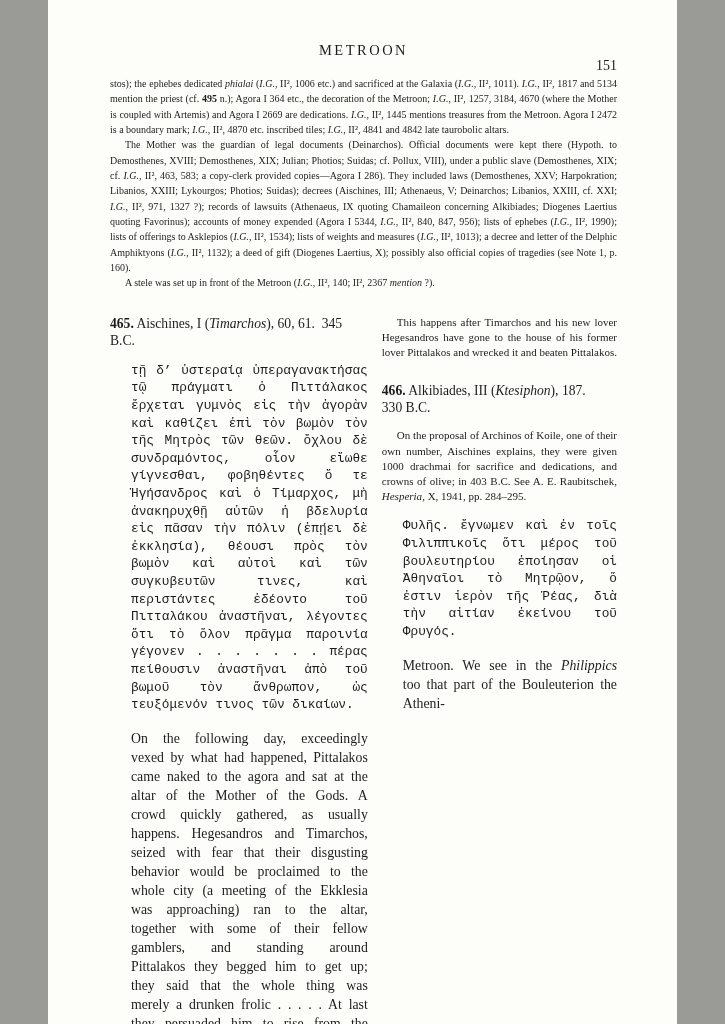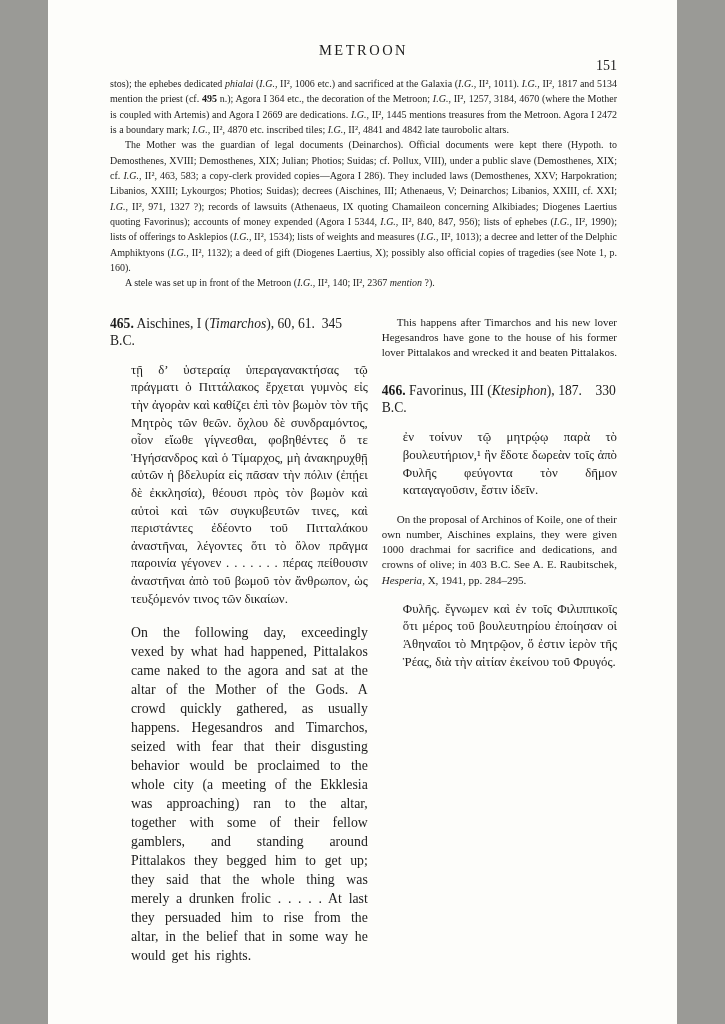--- a/index.html
+++ b/index.html
@@ -24,21 +24,21 @@
   .intro p.indent{text-indent:15px;}
 
   
   .columns{display:flex;margin-top:24px;}
   .col-left{width:308px;margin-right:14px;}
   .col-right{width:281px;}
 
   .entry-heading{font-size:13.6px;line-height:17px;margin:0;}
   .greek-quote{
     margin:13px 0 0 21px;font-size:12.8px;line-height:17.6px;
-    text-align:justify;font-family:Liberation Serif, serif;
+    text-align:justify;font-family:Liberation Mono, monospace;
   }
   .footnote{
     margin:13px 0 0 0;font-size:11.6px;line-height:14.4px;
     text-align:justify;text-indent:12px;
   }
   .translation{
     margin:15px 0 0 21px;font-size:13.8px;line-height:19px;
     text-align:justify;word-spacing:2.5px;
   }
   .commentary-note{
@@ -75,24 +75,24 @@
         <p class="entry-heading"><span class="seg-b">465.</span><span> Aischines, I (</span><span class="seg-i">Timarchos</span><span>), 60, 61. 345 B.C.</span></p>
         <p class="greek-quote">τῇ δ’ ὑστεραίᾳ ὑπεραγανακτήσας τῷ πράγματι ὁ Πιττάλακος ἔρχεται γυμνὸς εἰς τὴν ἀγορὰν καὶ καθίζει ἐπὶ τὸν βωμὸν τὸν τῆς Μητρὸς τῶν θεῶν. ὄχλου δὲ συνδραμόντος, οἷον εἴωθε γίγνεσθαι, φοβηθέντες ὅ τε Ἡγήσανδρος καὶ ὁ Τίμαρχος, μὴ ἀνακηρυχθῇ αὐτῶν ἡ βδελυρία εἰς πᾶσαν τὴν πόλιν (ἐπῄει δὲ ἐκκλησία), θέουσι πρὸς τὸν βωμὸν καὶ αὐτοὶ καὶ τῶν συγκυβευτῶν τινες, καὶ περιστάντες ἐδέοντο τοῦ Πιτταλάκου ἀναστῆναι, λέγοντες ὅτι τὸ ὅλον πρᾶγμα παροινία γέγονεν . . . . . . . πέρας πείθουσιν ἀναστῆναι ἀπὸ τοῦ βωμοῦ τὸν ἄνθρωπον, ὡς τευξόμενόν τινος τῶν δικαίων.</p>
         <p class="translation">On the following day, exceedingly vexed by what had happened, Pittalakos came naked to the agora and sat at the altar of the Mother of the Gods. A crowd quickly gathered, as usually happens. Hegesandros and Timarchos, seized with fear that their disgusting behavior would be proclaimed to the whole city (a meeting of the Ekklesia was approaching) ran to the altar, together with some of their fellow gamblers, and standing around Pittalakos they begged him to get up; they said that the whole thing was merely a drunken frolic . . . . . At last they persuaded him to rise from the altar, in the belief that in some way he would get his rights.</p>
       </div>
     </div>
 
     <div class="col-right">
       <p class="commentary-note">This happens after Timarchos and his new lover Hegesandros have gone to the house of his former lover Pittalakos and wrecked it and beaten Pittalakos.</p>
 
       <div>
-        <p class="entry-heading mt22"><span class="seg-b">466.</span><span> Favorinus, III (</span><span class="seg-i">Ktesiphon</span><span>), 187.  330 B.C.</span></p>
-        <p class="greek-quote">ἐν τοίνυν τῷ μητρῴῳ παρὰ τὸ βουλευτήριον,¹ ἣν ἔδοτε δωρεὰν τοῖς ἀπὸ Φυλῆς φεύγοντα τὸν δῆμον καταγαγοῦσιν, ἔστιν ἰδεῖν.</p>
+        <p class="entry-heading mt22"><span class="seg-b">466.</span><span> Alkibiades, III (</span><span class="seg-i">Ktesiphon</span><span>), 187.  330 B.C.</span></p>
         <p class="commentary-note mt20"><span>On the proposal of Archinos of Koile, one of their own number, Aischines explains, they were given 1000 drachmai for sacrifice and dedications, and crowns of olive; in 403 B.C. See A. E. Raubitschek, </span><span class="seg-i">Hesperia</span><span>, X, 1941, pp. 284–295.</span></p>
       </div>
 
       <div>
         <p class="greek-quote">Φυλῆς. ἔγνωμεν καὶ ἐν τοῖς Φιλιππικοῖς ὅτι μέρος τοῦ βουλευτηρίου ἐποίησαν οἱ Ἀθηναῖοι τὸ Μητρῷον, ὅ ἐστιν ἱερὸν τῆς Ῥέας, διὰ τὴν αἰτίαν ἐκείνου τοῦ Φρυγός.</p>
+        <p class="translation"><span>Metroon. We see in the </span><span class="seg-i">Philippics</span><span> too that part of the Bouleuterion the Atheni-</span></p>
       </div>
     </div>
 
   </div>
 </div>
 
 </body></html>

